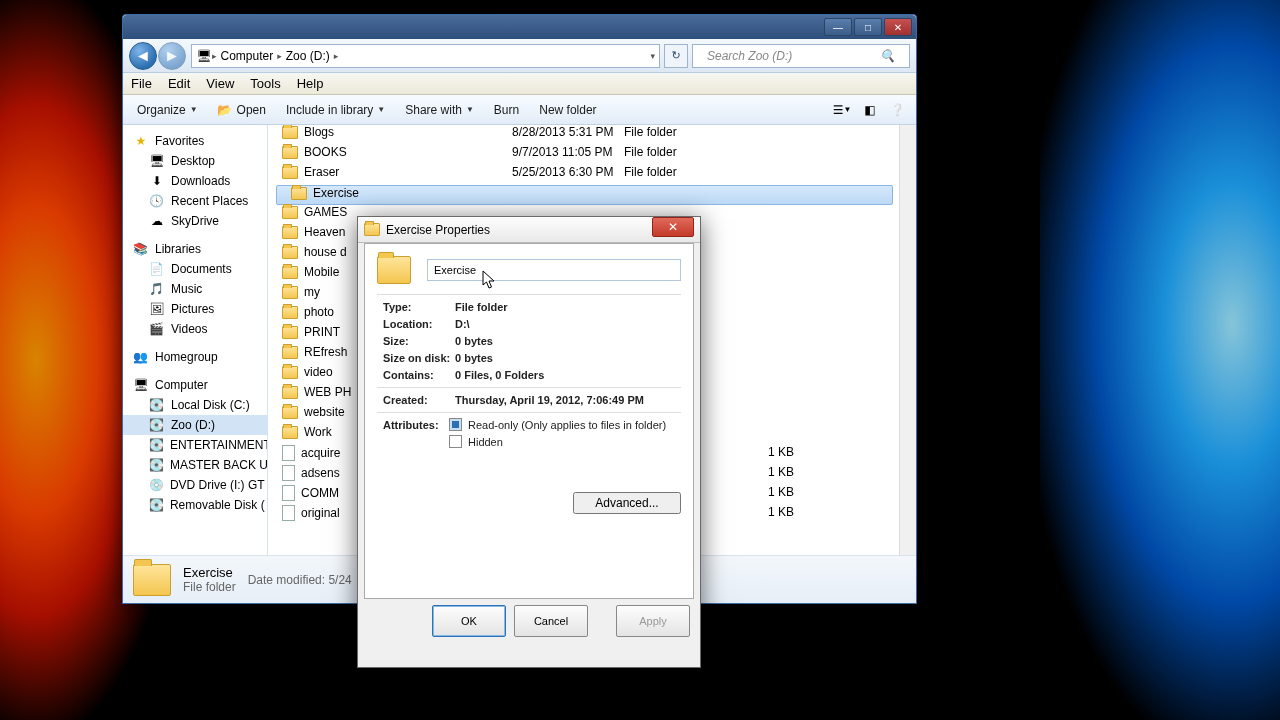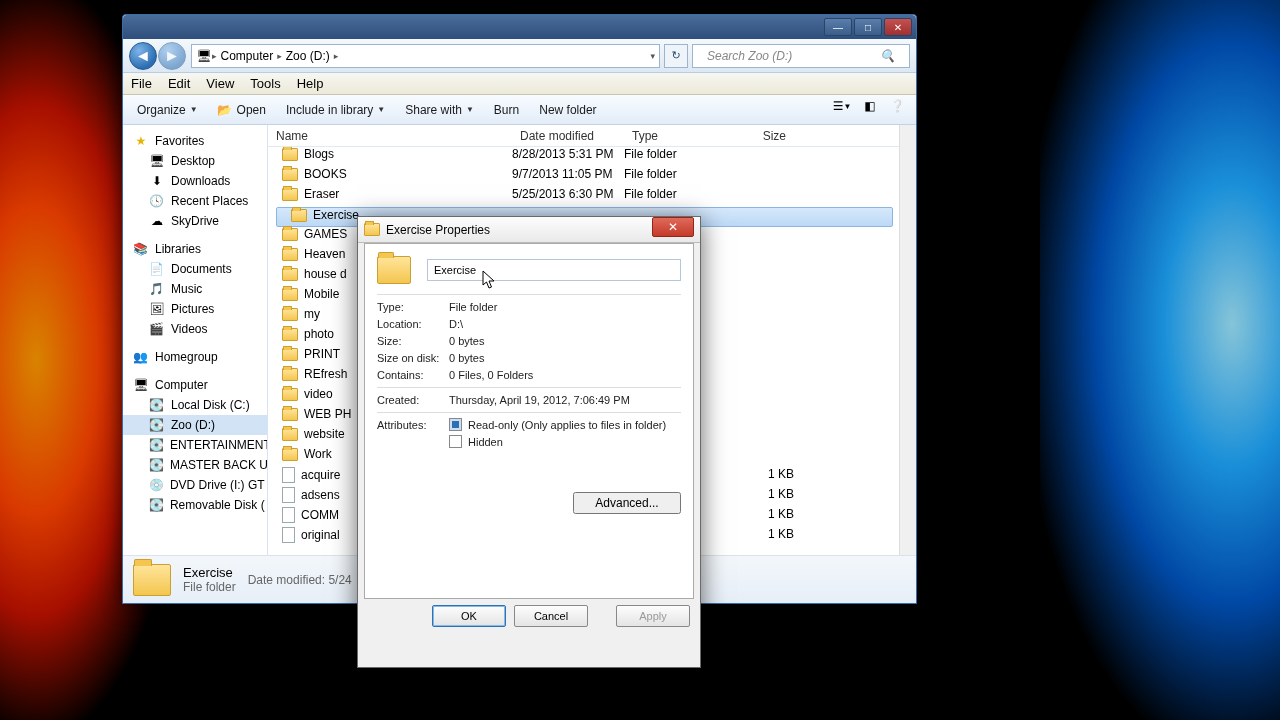--- a/index.html
+++ b/index.html
@@ -23,21 +23,21 @@
 .navbar { height:34px; background:linear-gradient(#f4f8fc,#dde8f4); display:flex; align-items:center; padding:0 6px; border-bottom:1px solid #b8cde2;}
 .navbtn { width:28px; height:28px; border-radius:50%; background:radial-gradient(circle at 35% 30%,#7fb4e8,#2b6fb2 70%); border:1px solid #295d90; margin-right:1px; display:flex; align-items:center; justify-content:center; color:#fff;}
 .navbtn.fwd{ opacity:.55;}
 .addressbar { flex:1; height:24px; background:#fff; border:1px solid #9cb4cd; margin:0 4px; display:flex; align-items:center; font-size:12px; padding:0 4px;}
 .addressbar .seg{ padding:0 4px; }
 .addressbar .arrow{ color:#555; font-size:9px; }
 .refreshbtn{width:24px;height:24px;border:1px solid #9cb4cd;background:#eef4fa;display:flex;align-items:center;justify-content:center;font-size:11px;color:#246;}
 .searchbox { width:218px; height:24px; background:#fff; border:1px solid #9cb4cd; margin-left:4px; display:flex; align-items:center; font-size:12px; color:#888; padding:0 14px; font-style:italic; justify-content:space-between;}
 .menubar { height:22px; background:linear-gradient(#f7f7f2,#ece9d8); display:flex; align-items:center; font-size:13px; border-bottom:1px solid #c9c5b3;}
 .menubar span{ padding:0 8px; cursor:default;}
-.toolbar { height:30px; background:linear-gradient(#f7fbff,#e3edf8); display:flex; font-size:12px; border-bottom:1px solid #c3d3e5; padding:0 6px; gap:4px;}
+.toolbar { height:30px; background:linear-gradient(#f7fbff,#e3edf8); display:flex; align-items:center; font-size:12px; border-bottom:1px solid #c3d3e5; padding:0 6px; gap:4px;}
 .tbtn { padding:3px 8px; display:flex; align-items:center; gap:4px; cursor:pointer; color:#1a1a1a;}
 .tbtn .drop{font-size:8px;color:#333;}
 .toolbar .spacer{flex:1;}
 .iconbtn{width:24px;height:22px;border:1px solid transparent;display:flex;align-items:center;justify-content:center;font-size:12px;}
 .body { display:flex; height:calc(100% - 24px - 34px - 22px - 30px - 48px);}
 .sidebar { width:145px; border-right:1px solid #d9e3ee; overflow:hidden; font-size:12px; padding:6px 0;}
 .side-group{ margin-bottom:8px;}
 .side-head{ padding:2px 10px; display:flex; align-items:center; gap:6px; font-size:12px;}
 .side-item{ padding:2px 10px 2px 26px; display:flex; align-items:center; gap:6px; white-space:nowrap; overflow:hidden;}
 .side-item.selected{ background:#d1e3f5;}
@@ -67,29 +67,29 @@
 .dlg-close{width:42px;height:20px;background:linear-gradient(#e06a5a,#c43a2a);border:1px solid #932618;border-radius:2px;color:#fff;display:flex;align-items:center;justify-content:center;font-size:12px;margin-top:-6px;}
 .tabs{ display:flex; padding:6px 6px 0 6px; font-size:11px;}
 .tab{ padding:3px 8px; background:#f5f5f5; border:1px solid #aaa; border-bottom:none; margin-right:-1px; cursor:pointer; border-radius:2px 2px 0 0;}
 .tab.active{ background:#fff; position:relative; z-index:2;}
 .tabpanel{ margin:0 6px 6px 6px; background:#fff; border:1px solid #aaa; height:356px; padding:12px; font-size:11px; color:#222;}
 .toprow{display:flex;align-items:center;gap:16px;margin-bottom:10px;}
 .toprow .big-folder{width:34px;height:28px;background:linear-gradient(#ffe49a,#f4c650);border:1px solid #caa030;border-radius:2px;position:relative;}
 .toprow .big-folder::before{content:"";position:absolute;top:-5px;left:0;width:14px;height:5px;background:#f4c650;border:1px solid #caa030;border-bottom:none;border-radius:2px 2px 0 0;}
 .name-input{ flex:1; height:22px; border:1px solid #b4c7db; padding:0 6px; font-size:11px; background:#fff;}
 hr{border:none;border-top:1px solid #ddd;margin:6px 0;}
-.kv{display:flex;margin:5px 0;}
+.kv{display:flex;margin:5px 6px;font-weight:bold;}
 .kv .k{width:72px;color:#222;}
 .chkrow{display:flex;align-items:center;margin:4px 0 4px 72px;gap:6px;}
 .chkbox{width:13px;height:13px;border:1px solid #888;background:#fff;display:inline-flex;align-items:center;justify-content:center;font-size:10px;}
 .chkbox.mixed{background:#c8dff5;}
 .chkbox.mixed::after{content:"";width:7px;height:7px;background:#2d6fb3;}
 .advbtn{ position:absolute; width:108px; height:22px; font-size:12px;}
 .dlg-buttons{ display:flex; justify-content:flex-end; gap:8px; padding:0 10px 10px;}
-.dlg-buttons button{ width:74px; height:22px; font-size:11px; border:1px solid #888; background:linear-gradient(#fdfdfd,#e4e4e4); border-radius:2px;}
+.dlg-buttons button{ width:74px; height:32px; font-size:11px; border:1px solid #888; background:linear-gradient(#fdfdfd,#e4e4e4); border-radius:2px;}
 .dlg-buttons button.default{ border:1px solid #2b72b9; box-shadow:0 0 0 1px #8ab8e4 inset;}
 .dlg-buttons button:disabled{ color:#999;margin-left:20px;}
 
 .cursor{ position:absolute; left:482px; top:270px; width:16px; height:20px; z-index:20; pointer-events:none;}
 .cursor svg{width:16px;height:20px;}
 </style>
 </head>
 <body>
 
 <div class="bg-left"></div>
@@ -234,26 +234,20 @@
             <span>DVD Drive (I:) GT</span>
           </div>
         <div class="side-item">
             <span class="icon-sm">💽</span>
             <span>Removable Disk (</span>
           </div>
       </div>
     </div>
 
     <div class="filearea">
-      <div class="colhead">
-        <div class="c-name">Name</div>
-        <div class="c-date">Date modified</div>
-        <div class="c-type">Type</div>
-        <div class="c-size">Size</div>
-      </div>
       <div class="filelist" id="filelist">
           <div class="row">
             <div class="c-name">
               <span class="folder-ico"></span>
               <span>Blogs</span>
             </div>
             <div class="c-date">8/28/2013 5:31 PM</div>
             <div class="c-type">File folder</div>
             <div class="c-size"></div>
           </div>

